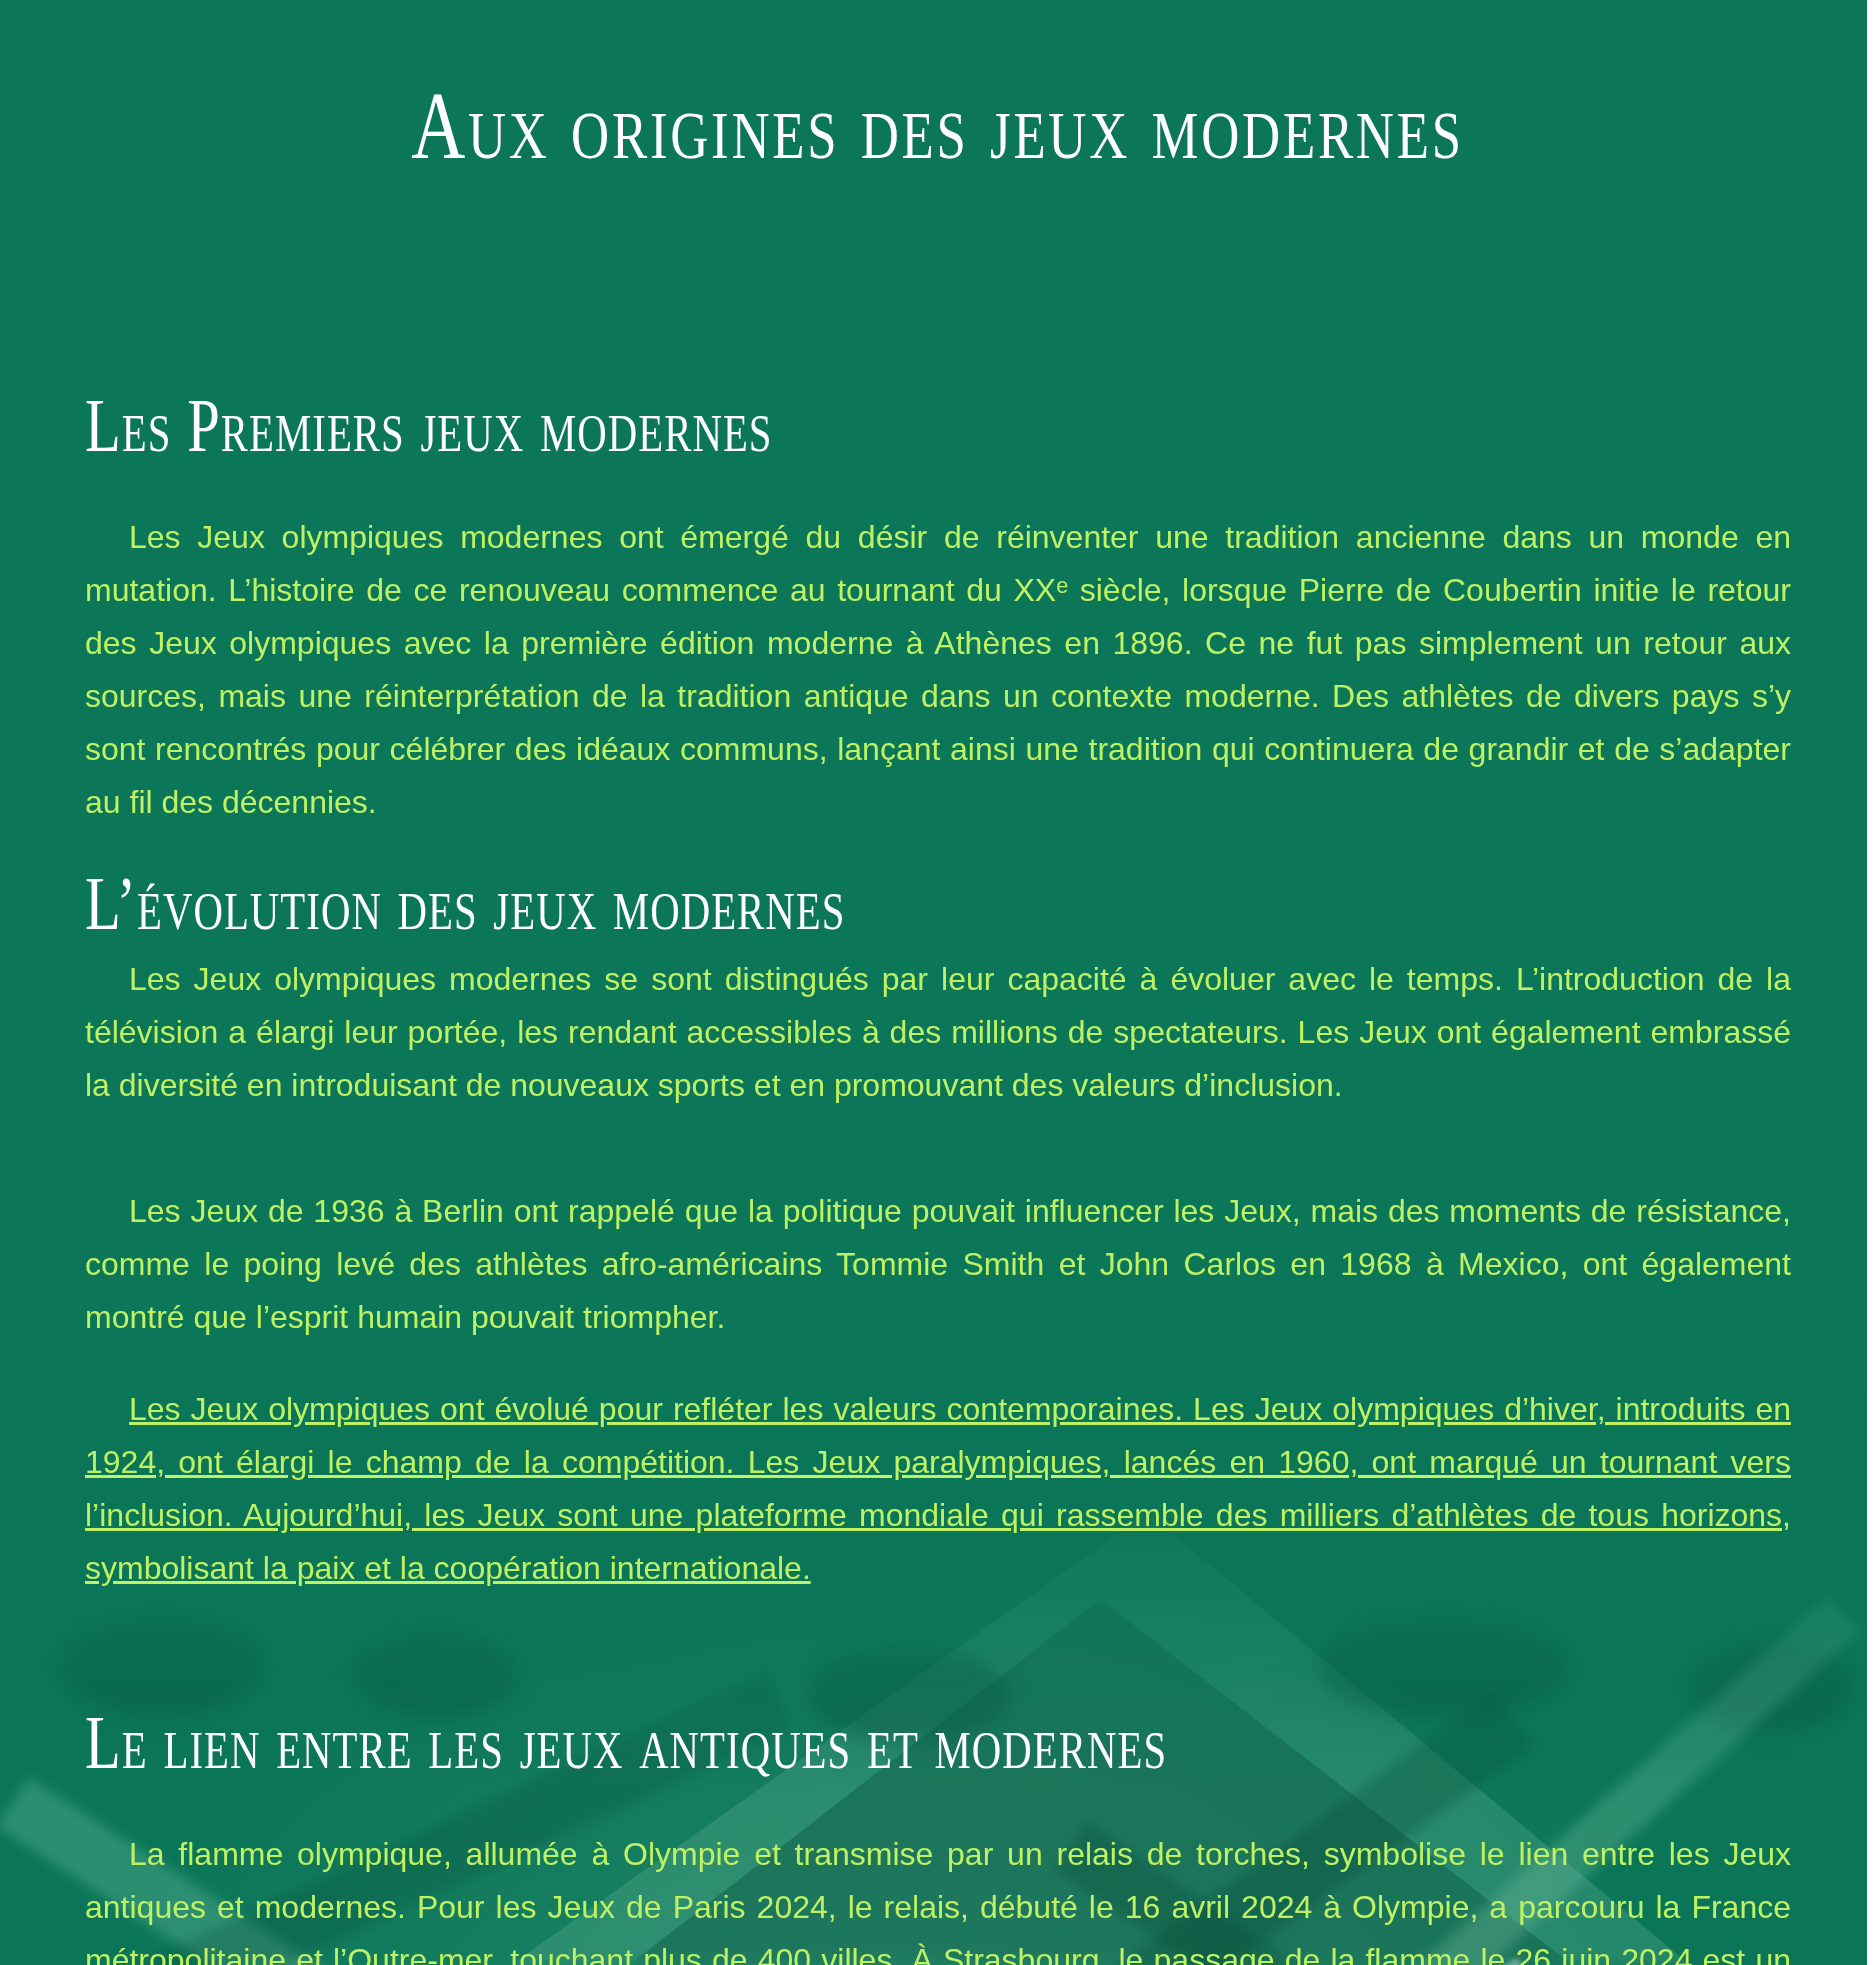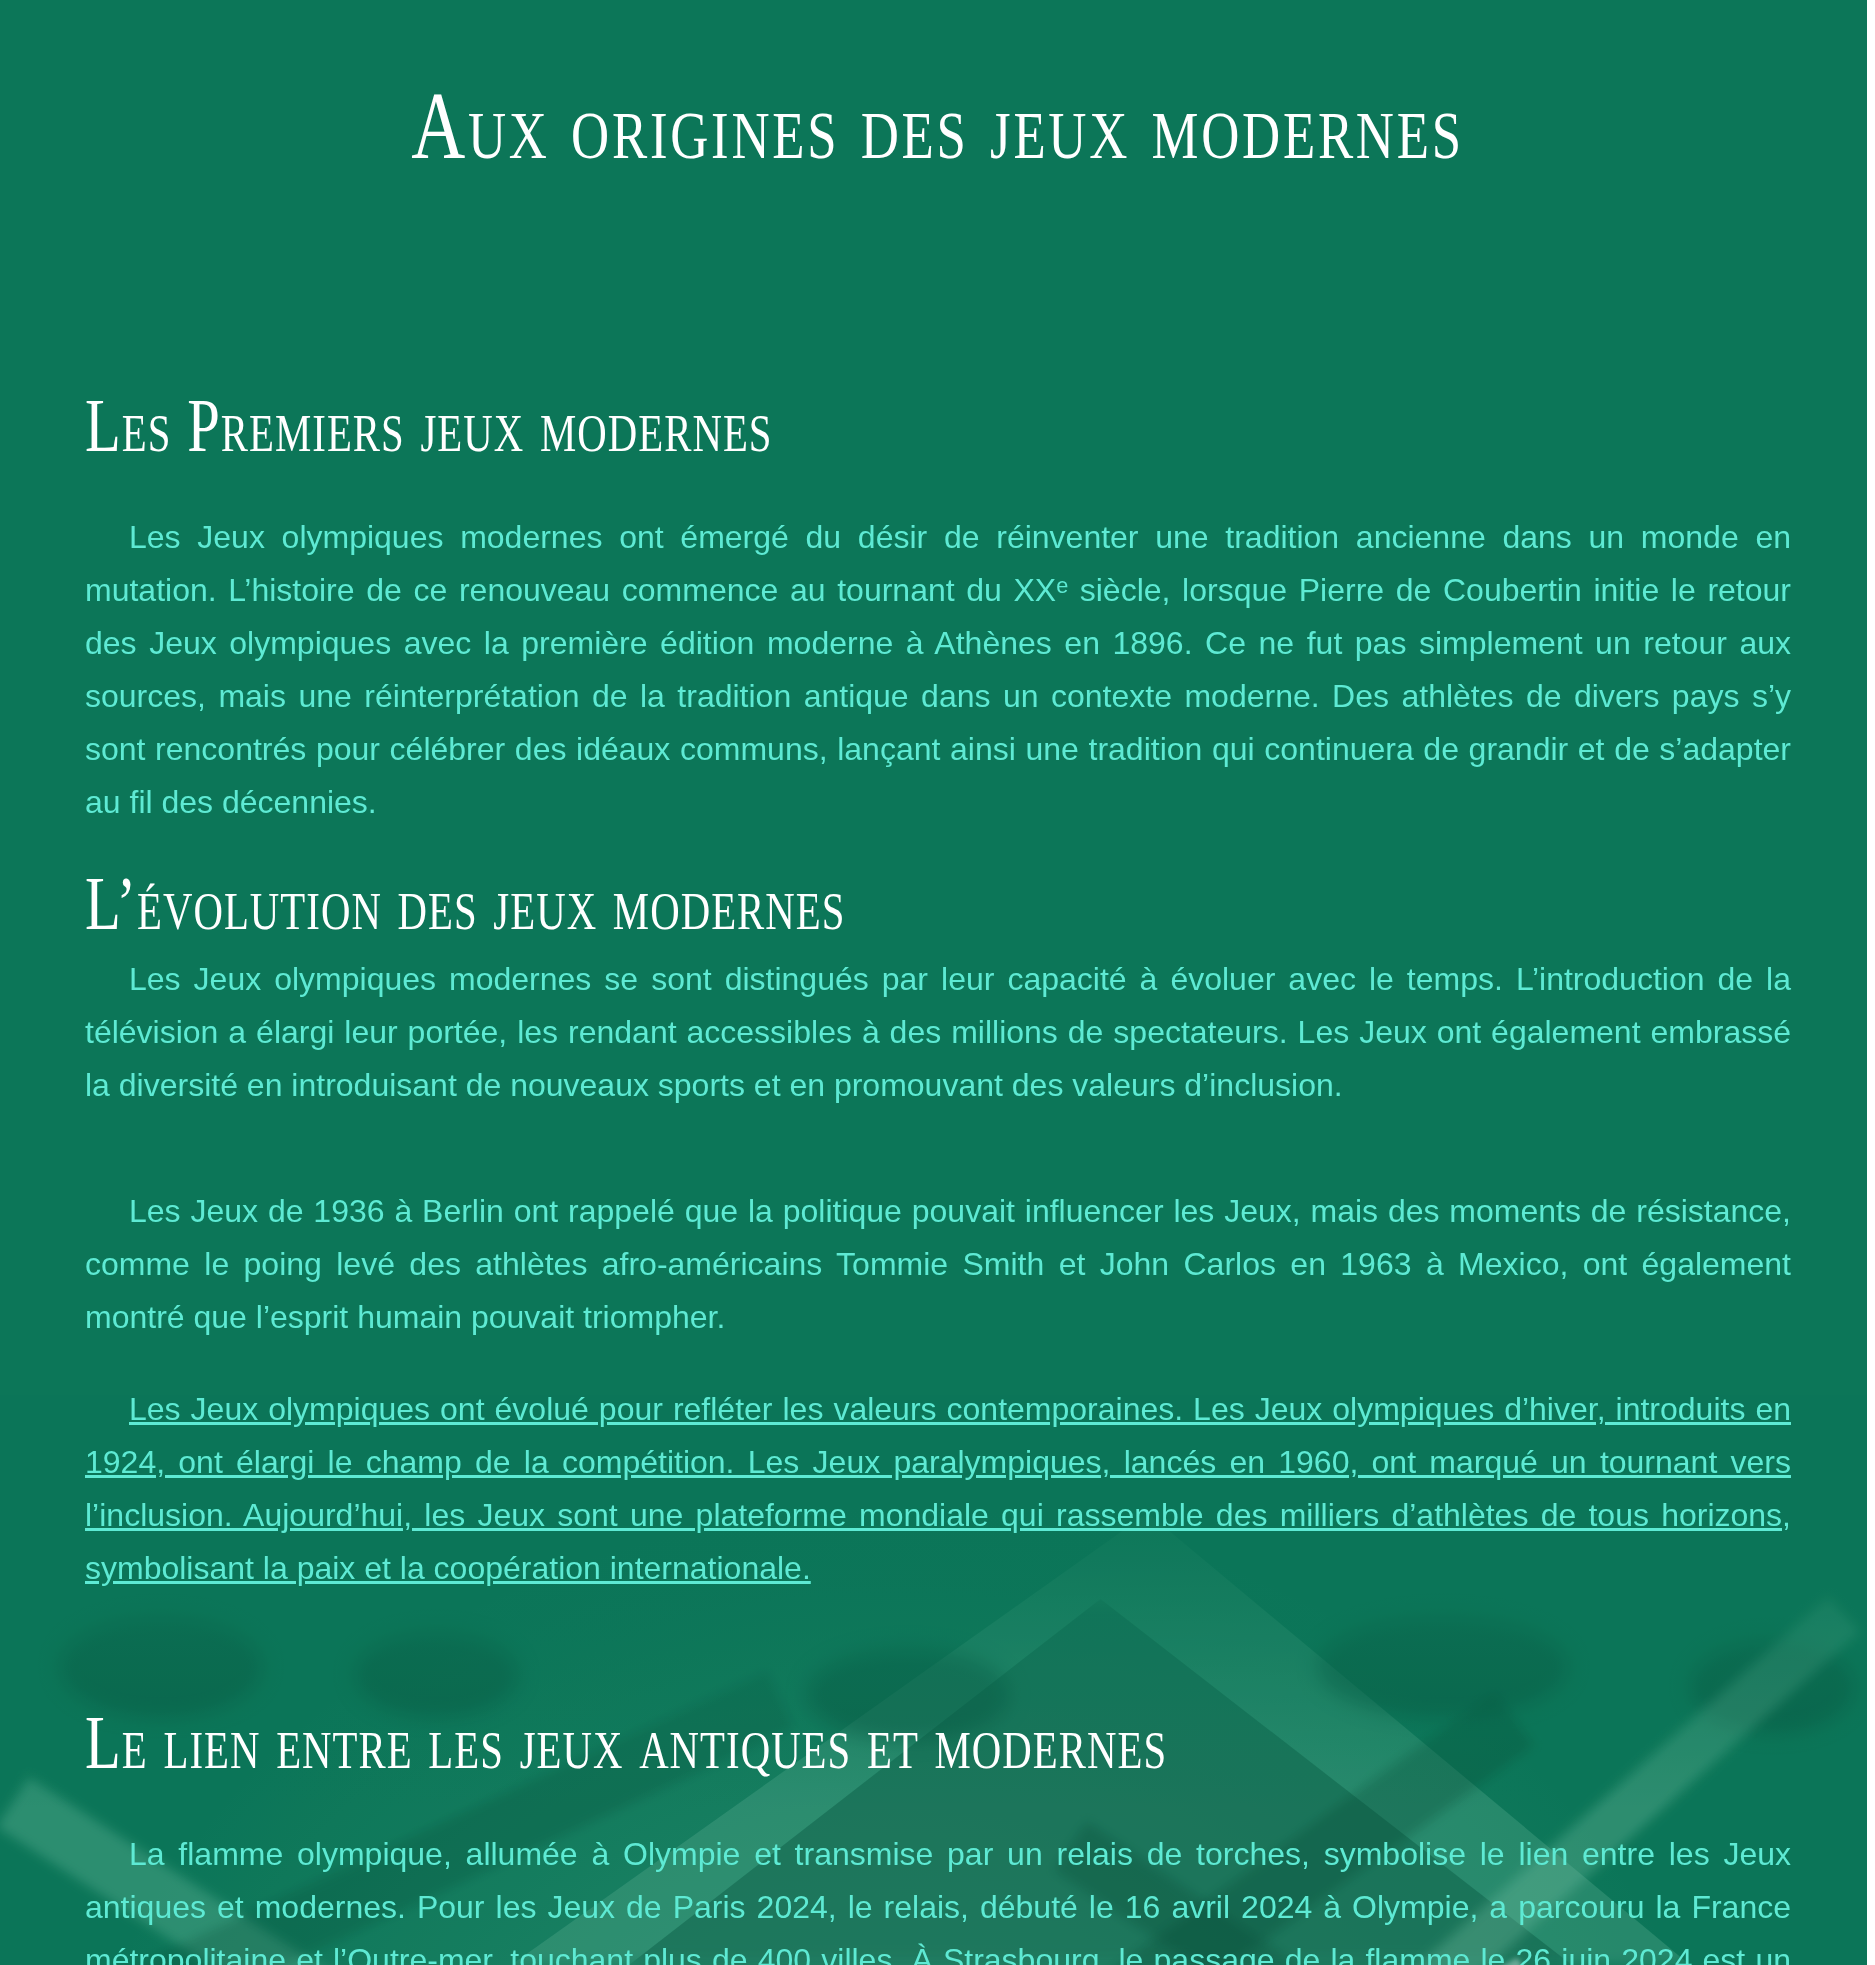--- a/index.html
+++ b/index.html
@@ -29,21 +29,21 @@
   .photo::after{content:"";position:absolute;inset:0;background:rgba(12,118,88,0.18);}
 
   
   .display{font-family:"Liberation Serif", serif;font-variant:small-caps;color:#ffffff;font-weight:normal;}
   .title{position:absolute;top:59px;left:230px;width:1415px;text-align:center;z-index:2;
      font-size:85px;line-height:118px;letter-spacing:3.1px;
      transform:scale(0.88,1.12);transform-origin:50% 0;margin:0;}
   .h{position:absolute;left:85px;z-index:2;font-size:69px;line-height:79px;letter-spacing:1.2px;
      transform:scale(0.85,1.1);transform-origin:0 0;margin:0;white-space:nowrap;}
   .h1pos{top:383px;} .h2pos{top:861px;} .h3pos{top:1700px;}
-  .body{position:absolute;left:85px;width:1706px;z-index:2;margin:0;color:#5eead4;
+  .body{position:absolute;left:85px;width:1706px;z-index:2;margin:0;color:#bef264;
      font-size:32px;line-height:53px;text-align:justify;text-indent:44px;}
   .p1{top:511px;} .p2{top:953px;} .p3{top:1185px;} .p4{top:1383px;text-decoration:underline;} .p5{top:1828px;}
 </style>
 </head>
 <body>
 
 <div class="page">
   <div class="sheet">
 
     <div class="photo">
@@ -66,21 +66,21 @@
       <div class="photo-fade"></div>
     </div>
 
     <h1 class="display title">Aux origines des jeux modernes</h1>
 
     <h2 class="display h h1pos">Les Premiers jeux modernes</h2>
     <p class="body p1">Les Jeux olympiques modernes ont émergé du désir de réinventer une tradition ancienne dans un monde en mutation. L’histoire de ce renouveau commence au tournant du XXᵉ siècle, lorsque Pierre de Coubertin initie le retour des Jeux olympiques avec la première édition moderne à Athènes en 1896. Ce ne fut pas simplement un retour aux sources, mais une réinterprétation de la tradition antique dans un contexte moderne. Des athlètes de divers pays s’y sont rencontrés pour célébrer des idéaux communs, lançant ainsi une tradition qui continuera de grandir et de s’adapter au fil des décennies.</p>
 
     <h2 class="display h h2pos">L’évolution des jeux modernes</h2>
     <p class="body p2">Les Jeux olympiques modernes se sont distingués par leur capacité à évoluer avec le temps. L’introduction de la télévision a élargi leur portée, les rendant accessibles à des millions de spectateurs. Les Jeux ont également embrassé la diversité en introduisant de nouveaux sports et en promouvant des valeurs d’inclusion.</p>
-    <p class="body p3">Les Jeux de 1936 à Berlin ont rappelé que la politique pouvait influencer les Jeux, mais des moments de résistance, comme le poing levé des athlètes afro-américains Tommie Smith et John Carlos en 1963 à Mexico, ont également montré que l’esprit humain pouvait triompher.</p>
+    <p class="body p3">Les Jeux de 1936 à Berlin ont rappelé que la politique pouvait influencer les Jeux, mais des moments de résistance, comme le poing levé des athlètes afro-américains Tommie Smith et John Carlos en 1968 à Mexico, ont également montré que l’esprit humain pouvait triompher.</p>
     <p class="body p4">Les Jeux olympiques ont évolué pour refléter les valeurs contemporaines. Les Jeux olympiques d’hiver, introduits en 1924, ont élargi le champ de la compétition. Les Jeux paralympiques, lancés en 1960, ont marqué un tournant vers l’inclusion. Aujourd’hui, les Jeux sont une plateforme mondiale qui rassemble des milliers d’athlètes de tous horizons, symbolisant la paix et la coopération internationale.</p>
 
     <h2 class="display h h3pos">Le lien entre les jeux antiques et modernes</h2>
     <p class="body p5">La flamme olympique, allumée à Olympie et transmise par un relais de torches, symbolise le lien entre les Jeux antiques et modernes. Pour les Jeux de Paris 2024, le relais, débuté le 16 avril 2024 à Olympie, a parcouru la France métropolitaine et l’Outre-mer, touchant plus de 400 villes. À Strasbourg, le passage de la flamme le 26 juin 2024 est un moment mémorable, soulignant la continuité des valeurs olympiques.</p>
 
   </div>
 
 </div>
 
 

